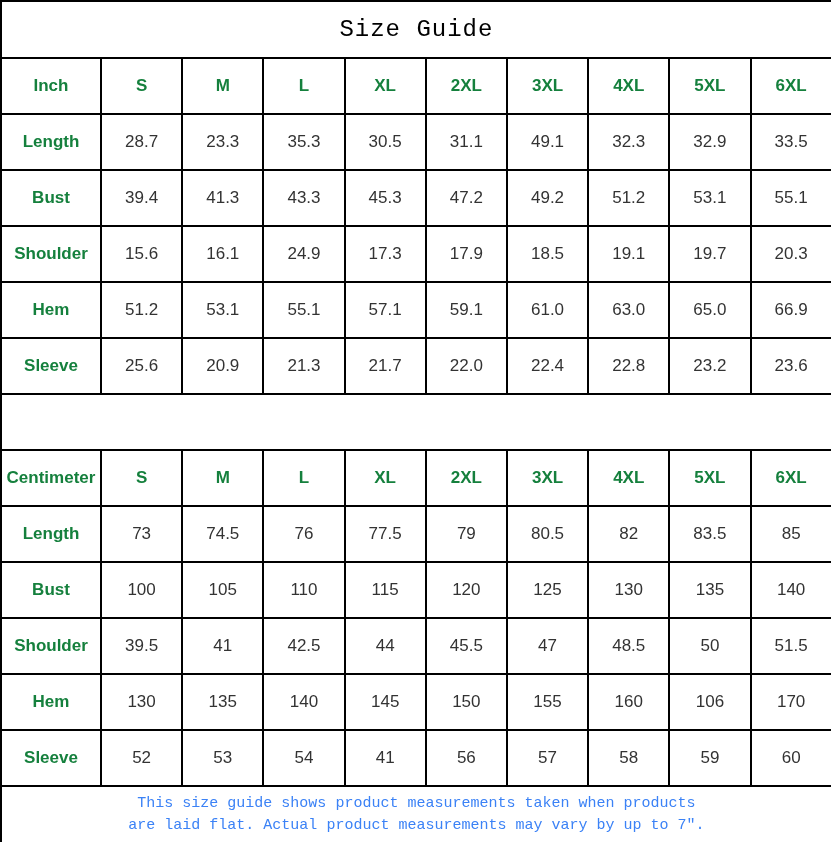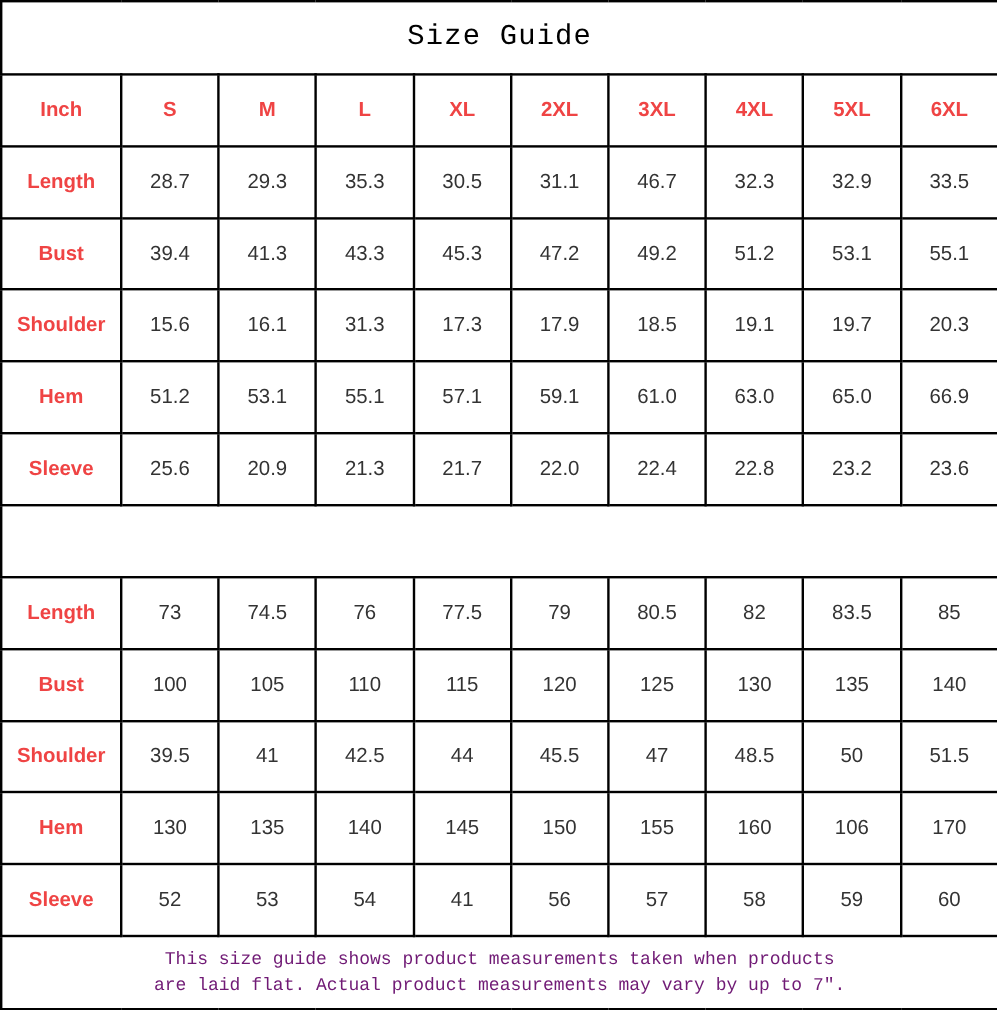--- a/index.html
+++ b/index.html
@@ -40,38 +40,38 @@
   }
   tr.header-row, tr.data-row {
     height: 56px;
   }
   th.unit-header-cell,
   th.size-header-cell,
   th.row-label-cell {
     font-family: "Liberation Sans", sans-serif;
     font-weight: bold;
     font-size: 17px;
-    color: #ef4444;
+    color: #15803d;
   }
   td.value-cell {
     font-family: "Liberation Sans", sans-serif;
     font-weight: normal;
     font-size: 17px;
     color: #333333;
   }
   tr.spacer-row {
     height: 56px;
   }
   tr.footer-row {
     height: 57px;
   }
   tr.footer-row td {
     font-family: "Liberation Mono", "DejaVu Sans Mono", monospace;
     font-size: 15px;
-    color: #701a75;
+    color: #3b82f6;
     line-height: 1.45;
   }
 </style>
 </head>
 <body>
 
 <div class="page">
   <table class="size-guide">
     <colgroup>
       <col style="width:100px">
@@ -91,46 +91,46 @@
           <th class="size-header-cell">XL</th>
           <th class="size-header-cell">2XL</th>
           <th class="size-header-cell">3XL</th>
           <th class="size-header-cell">4XL</th>
           <th class="size-header-cell">5XL</th>
           <th class="size-header-cell">6XL</th>
         </tr>
         <tr class="data-row">
           <th class="row-label-cell">Length</th>
           <td class="value-cell">28.7</td>
-          <td class="value-cell">29.3</td>
+          <td class="value-cell">23.3</td>
           <td class="value-cell">35.3</td>
           <td class="value-cell">30.5</td>
           <td class="value-cell">31.1</td>
-          <td class="value-cell">46.7</td>
+          <td class="value-cell">49.1</td>
           <td class="value-cell">32.3</td>
           <td class="value-cell">32.9</td>
           <td class="value-cell">33.5</td>
         </tr>
         <tr class="data-row">
           <th class="row-label-cell">Bust</th>
           <td class="value-cell">39.4</td>
           <td class="value-cell">41.3</td>
           <td class="value-cell">43.3</td>
           <td class="value-cell">45.3</td>
           <td class="value-cell">47.2</td>
           <td class="value-cell">49.2</td>
           <td class="value-cell">51.2</td>
           <td class="value-cell">53.1</td>
           <td class="value-cell">55.1</td>
         </tr>
         <tr class="data-row">
           <th class="row-label-cell">Shoulder</th>
           <td class="value-cell">15.6</td>
           <td class="value-cell">16.1</td>
-          <td class="value-cell">31.3</td>
+          <td class="value-cell">24.9</td>
           <td class="value-cell">17.3</td>
           <td class="value-cell">17.9</td>
           <td class="value-cell">18.5</td>
           <td class="value-cell">19.1</td>
           <td class="value-cell">19.7</td>
           <td class="value-cell">20.3</td>
         </tr>
         <tr class="data-row">
           <th class="row-label-cell">Hem</th>
           <td class="value-cell">51.2</td>
@@ -155,20 +155,32 @@
           <td class="value-cell">23.2</td>
           <td class="value-cell">23.6</td>
         </tr>
       </tbody>
     <tbody>
       <tr class="spacer-row">
         <td colspan="10"></td>
       </tr>
     </tbody>
     <tbody>
+        <tr class="header-row">
+          <th class="unit-header-cell">Centimeter</th>
+          <th class="size-header-cell">S</th>
+          <th class="size-header-cell">M</th>
+          <th class="size-header-cell">L</th>
+          <th class="size-header-cell">XL</th>
+          <th class="size-header-cell">2XL</th>
+          <th class="size-header-cell">3XL</th>
+          <th class="size-header-cell">4XL</th>
+          <th class="size-header-cell">5XL</th>
+          <th class="size-header-cell">6XL</th>
+        </tr>
         <tr class="data-row">
           <th class="row-label-cell">Length</th>
           <td class="value-cell">73</td>
           <td class="value-cell">74.5</td>
           <td class="value-cell">76</td>
           <td class="value-cell">77.5</td>
           <td class="value-cell">79</td>
           <td class="value-cell">80.5</td>
           <td class="value-cell">82</td>
           <td class="value-cell">83.5</td>

